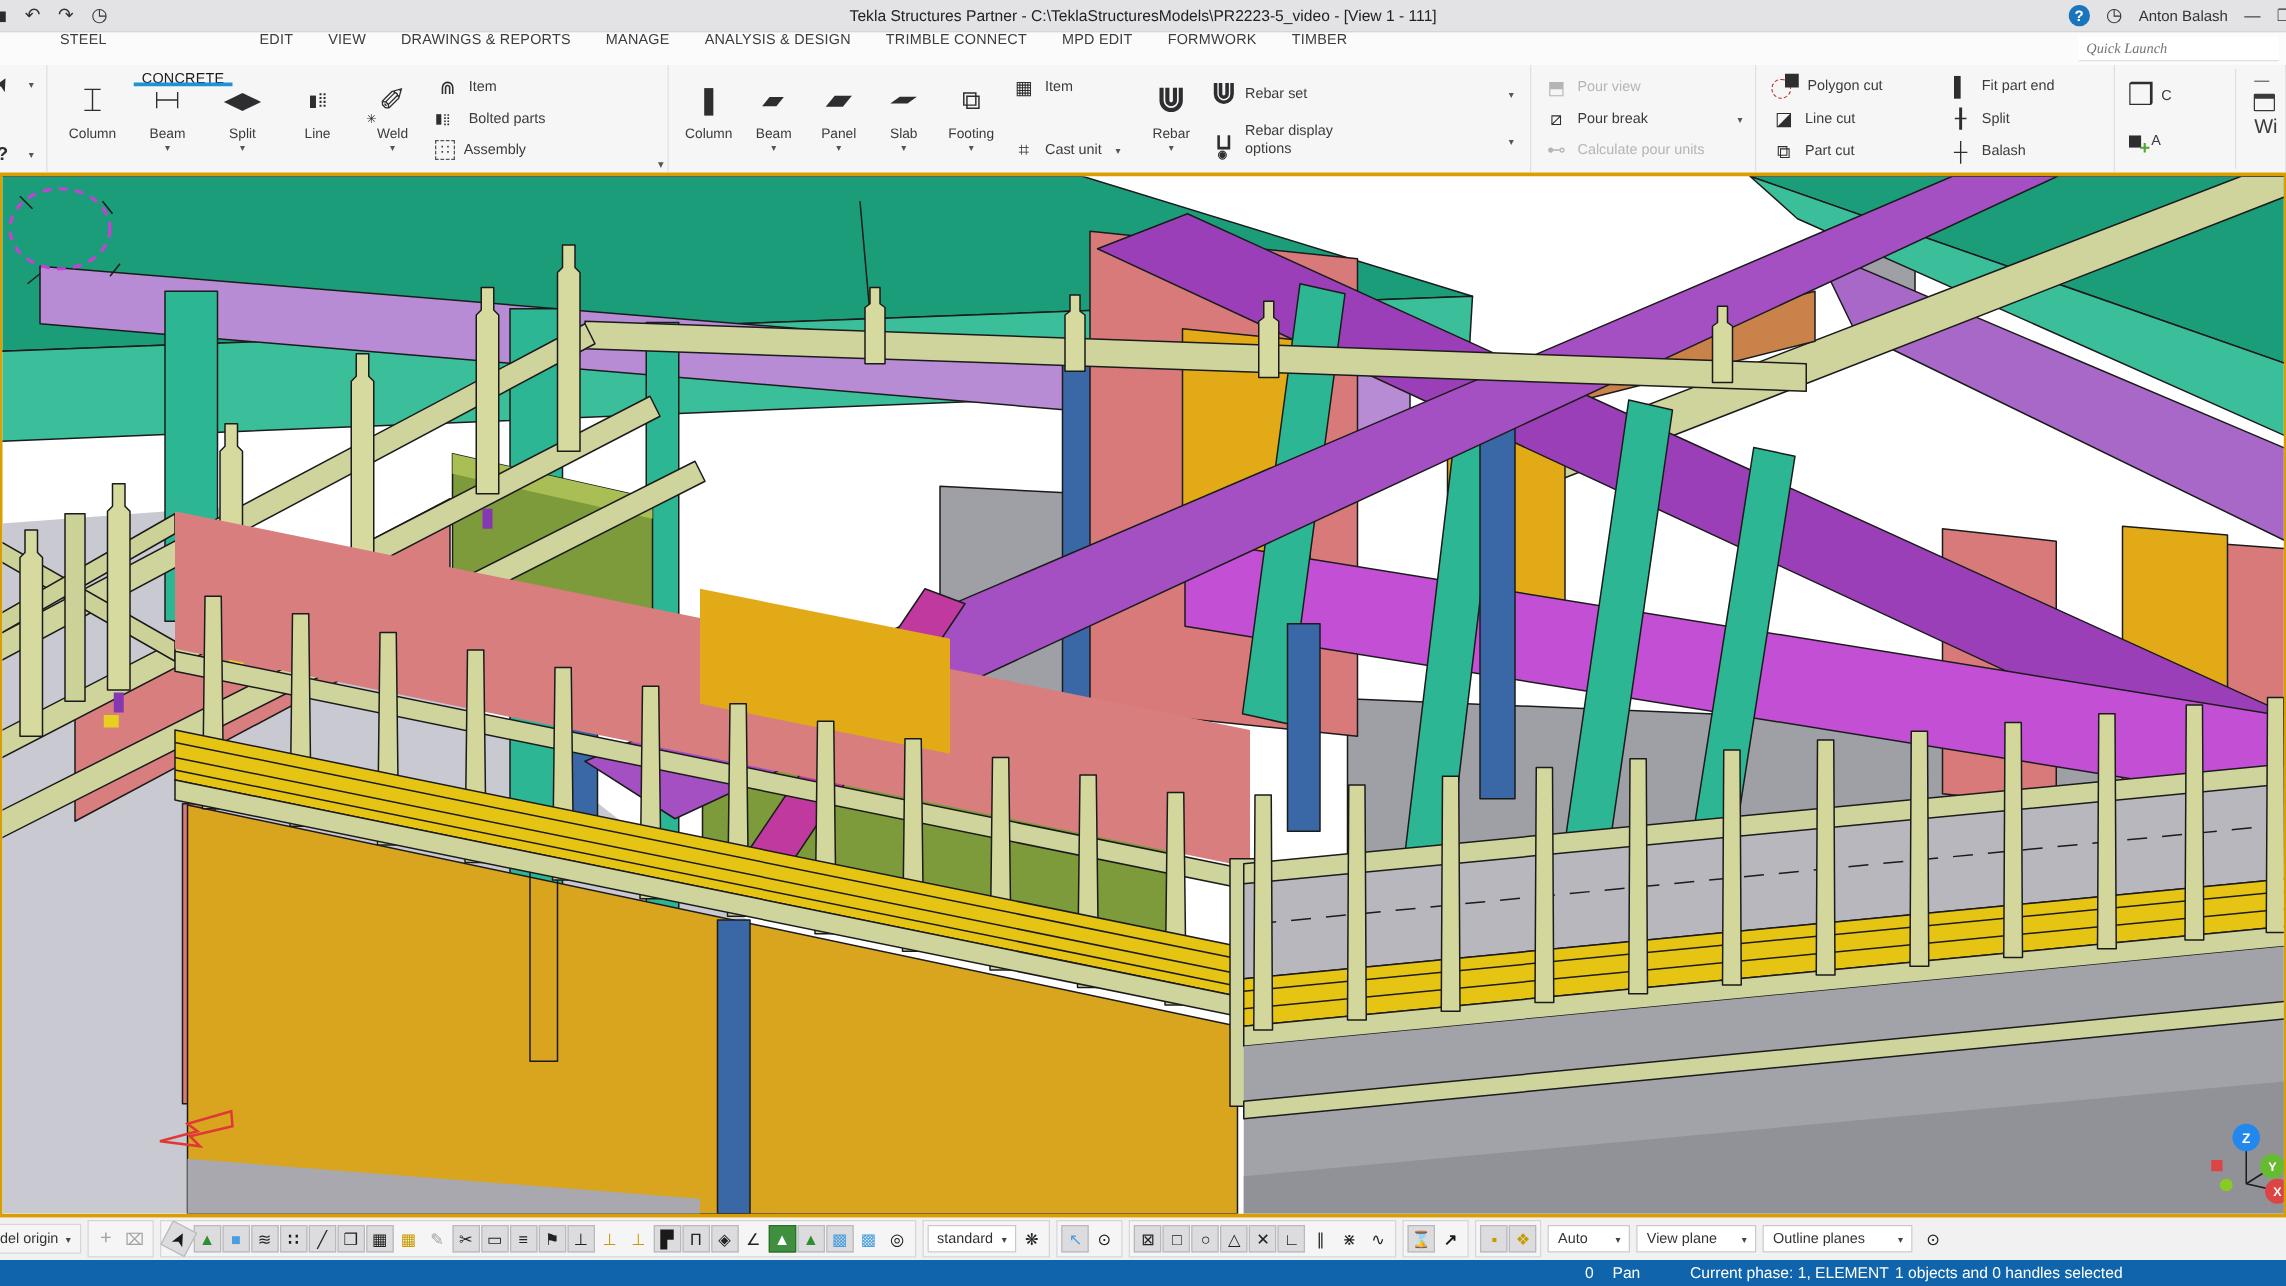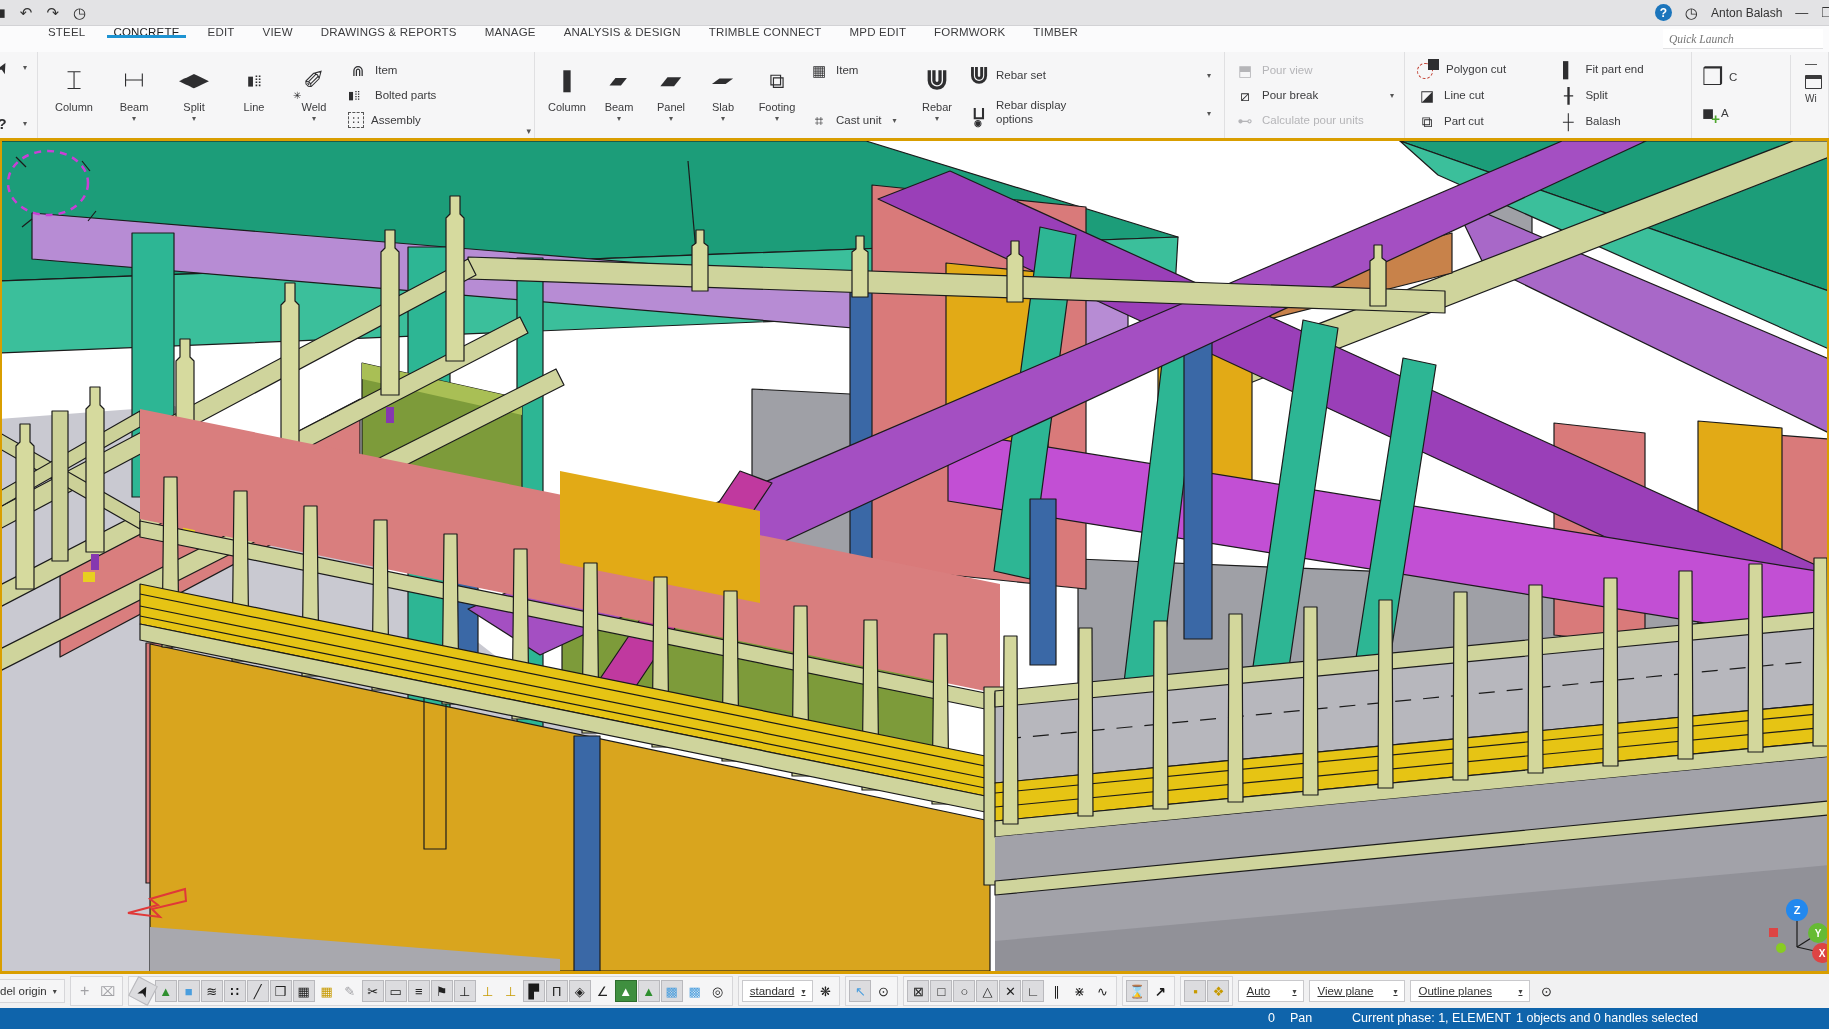--- a/index.html
+++ b/index.html
@@ -19,21 +19,21 @@
     font-size:12px; font-weight:bold; display:flex; align-items:center; justify-content:center; }
   .tb-user { font-size:12px; color:#333; }
   .tb-min { font-size:13px; color:#333; }
   .tb-restore { margin-right:-8px; font-size:13px; color:#333; }
 
   
   .menubar { height:26px; background:#fbfbfc; display:flex; align-items:flex-start;
     padding-left:34px; position:relative; }
   .mtab { display:flex; align-items:center; padding:0 14px; font-size:11.5px;
     color:#3c3c3e; position:relative; cursor:default; letter-spacing:.2px; }
-  .mtab.active { color:#1b1b1c; }
+  .mtab.active { color:#1b1b1c;margin-top:31px; }
   .mtab.active::after { content:''; position:absolute; left:8px; right:8px; bottom:0;
     height:3px; background:#1d93d2; }
   .ql { margin-left:auto; margin-right:6px; align-self:center; }
   .ql input { width:160px; height:20px; border:none; border-bottom:1px solid #e0e0e2;
     background:#fff; font-size:11.5px; font-style:italic; color:#555; padding:0 6px;
     font-family:"Liberation Serif", serif; outline:none; }
 
   
   .ribbon { height:86px; background:#f6f6f7; display:flex; align-items:stretch; }
   .rgroup { border-right:1px solid #e0e0e2; position:relative; display:flex;
@@ -105,39 +105,40 @@
   .search-input { width:330px; height:24px; border:1px solid #cfcfd2; background:#fff;
     font-size:12px; font-style:italic; color:#555; padding:0 8px; outline:none;
     font-family:"Liberation Serif", serif; }
   .mag { position:relative; width:15px; height:15px; display:inline-block; }
   .mag::before { content:''; position:absolute; left:1px; top:1px; width:8px; height:8px;
     border:1.7px solid #333; border-radius:50%; }
   .mag::after { content:''; position:absolute; left:10px; top:11px; width:5px; height:1.8px;
     background:#333; transform:rotate(45deg); }
   .mag2 { border:1px dotted #8a8a8e; padding:1px; }
   .ddl { display:flex; align-items:center; gap:7px; height:22px; background:#fff;
-    border:1px solid #c9c9cc; font-size:11.5px; color:#333; padding:0 7px;text-decoration:underline; }
+    border:1px solid #c9c9cc; font-size:11.5px; color:#333; padding:0 7px; }
 
   
   .statusbar { height:21px; background:#0f64ab; position:relative; color:#fff;
     font-size:12.5px; }
   .statusbar span { position:absolute; top:3px; white-space:nowrap; }
   .sb-pan-count { left:1268px; } .sb-pan { left:1290px; }
   .sb-phase { left:1352px; } .sb-sel { left:1516px; }
 </style>
 </head>
 <body>
 
 <div class="titlebar">
   <div class="tb-left">
     <span class="tb-ic tb-save">◼</span>
     <span class="tb-ic">↶</span>
     <span class="tb-ic">↷</span>
     <span class="tb-ic">◷</span>
   </div>
+  <div class="tb-title">Tekla Structures Partner - C:\TeklaStructuresModels\PR2223-5_video  - [View 1 - 111]</div>
   <div class="tb-right">
     <span class="tb-help">?</span>
     <span class="tb-ic">◷</span>
     <span class="tb-user">Anton Balash</span>
     <span class="tb-min">—</span>
     <span class="tb-restore">❐</span>
   </div>
 </div>
 
 <div class="menubar">
@@ -335,21 +336,21 @@
         <span>C</span>
       </div>
       <div class="srow" style="height:34px;">
         <span class="addsq"><span>■</span><span class="plus">+</span></span>
         <span>A</span>
       </div>
     </div>
     <div style="border-left:1px solid #e0e0e2; margin-left:8px; padding-left:14px; display:flex; flex-direction:column; align-items:flex-start; gap:4px; padding-top:2px;">
       <span style="font-size:12px; color:#444;">—</span>
       <span class="win-ic"></span>
-      <span style="font-size:10px; color:#3b3b3d;">Wi</span>
+      <span style="font-size:16px; color:#3b3b3d;">Wi</span>
     </div>
   </div>
 </div>
 
 <div class="viewport">
 <svg id="scene" width="1829" height="830" viewBox="0 0 1829 830">
 
   <g>
     <polygon class="ns" points="0,278 175,265 620,612 620,830 0,830" fill="#c9c9d1"></polygon>
   </g>

